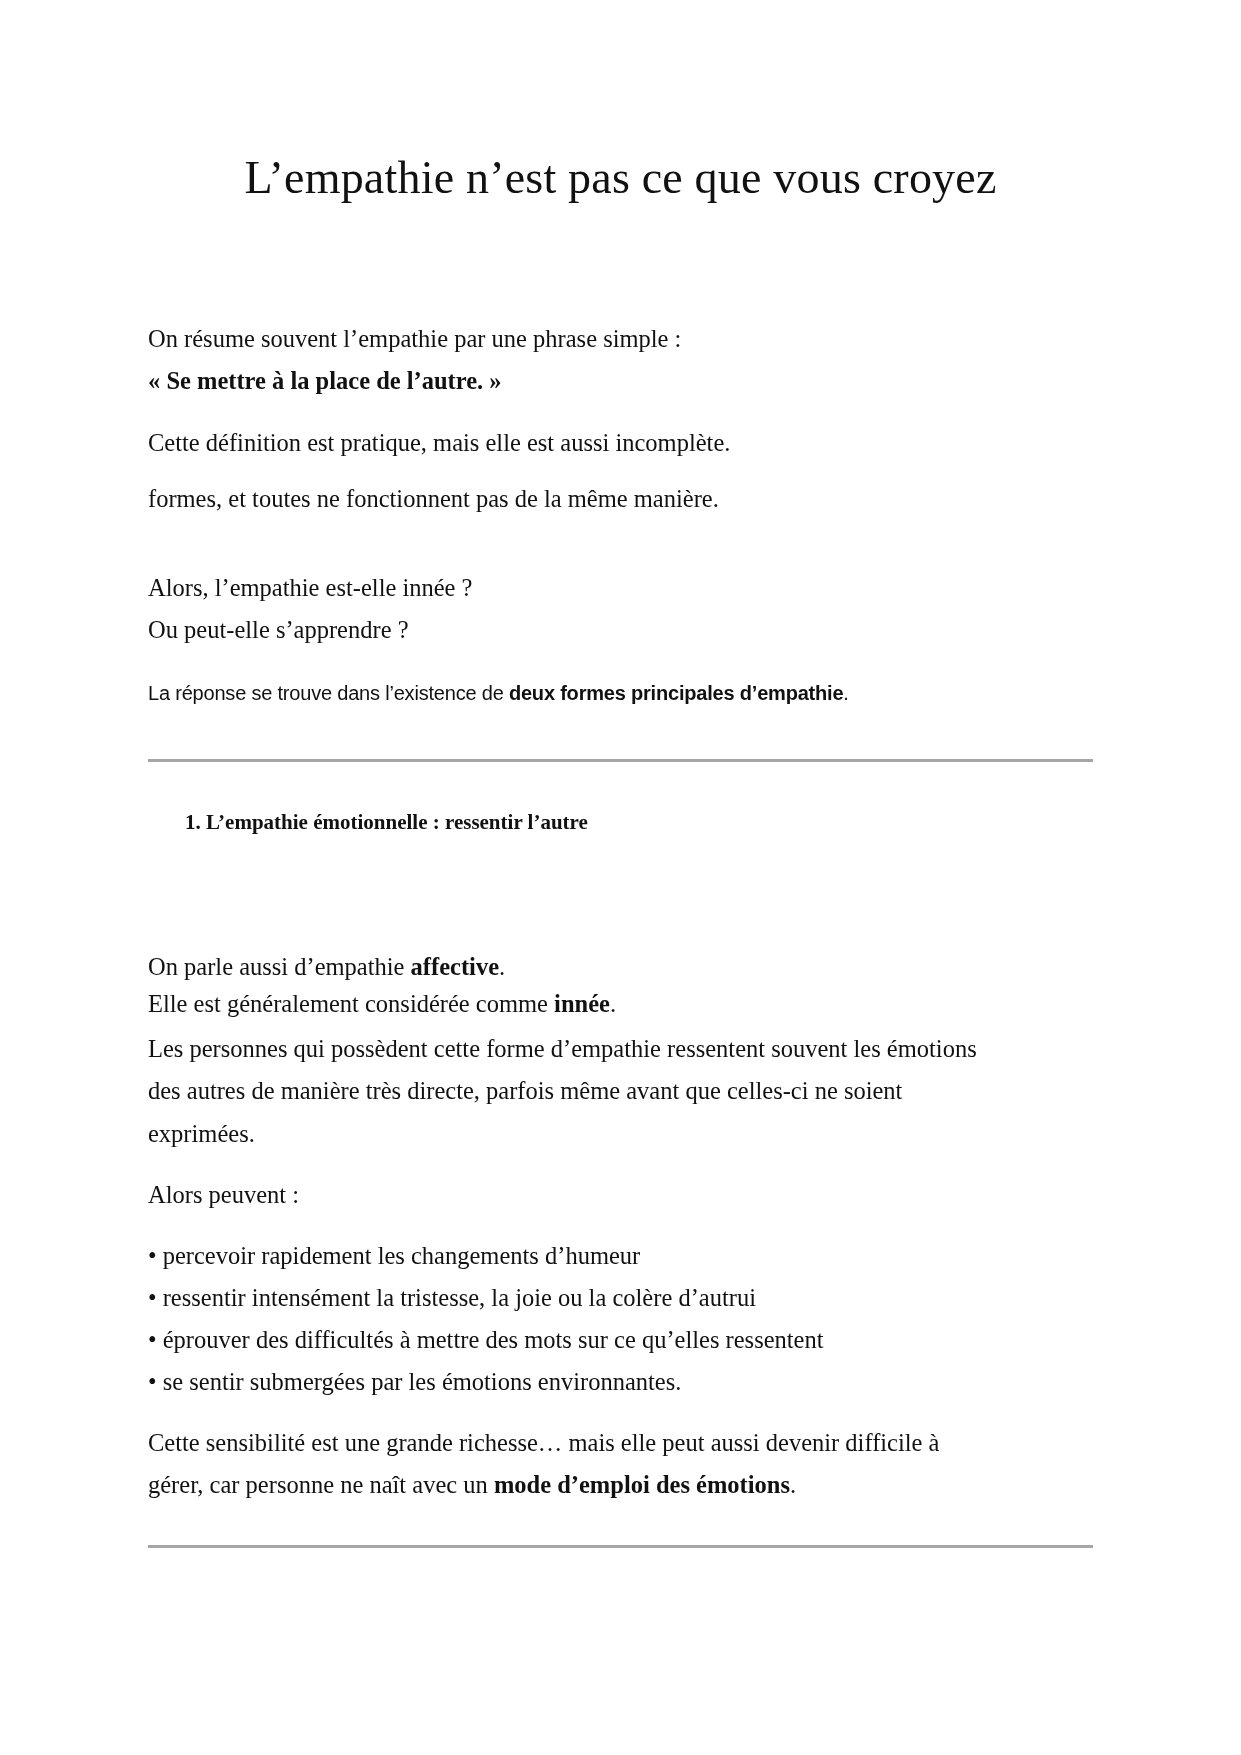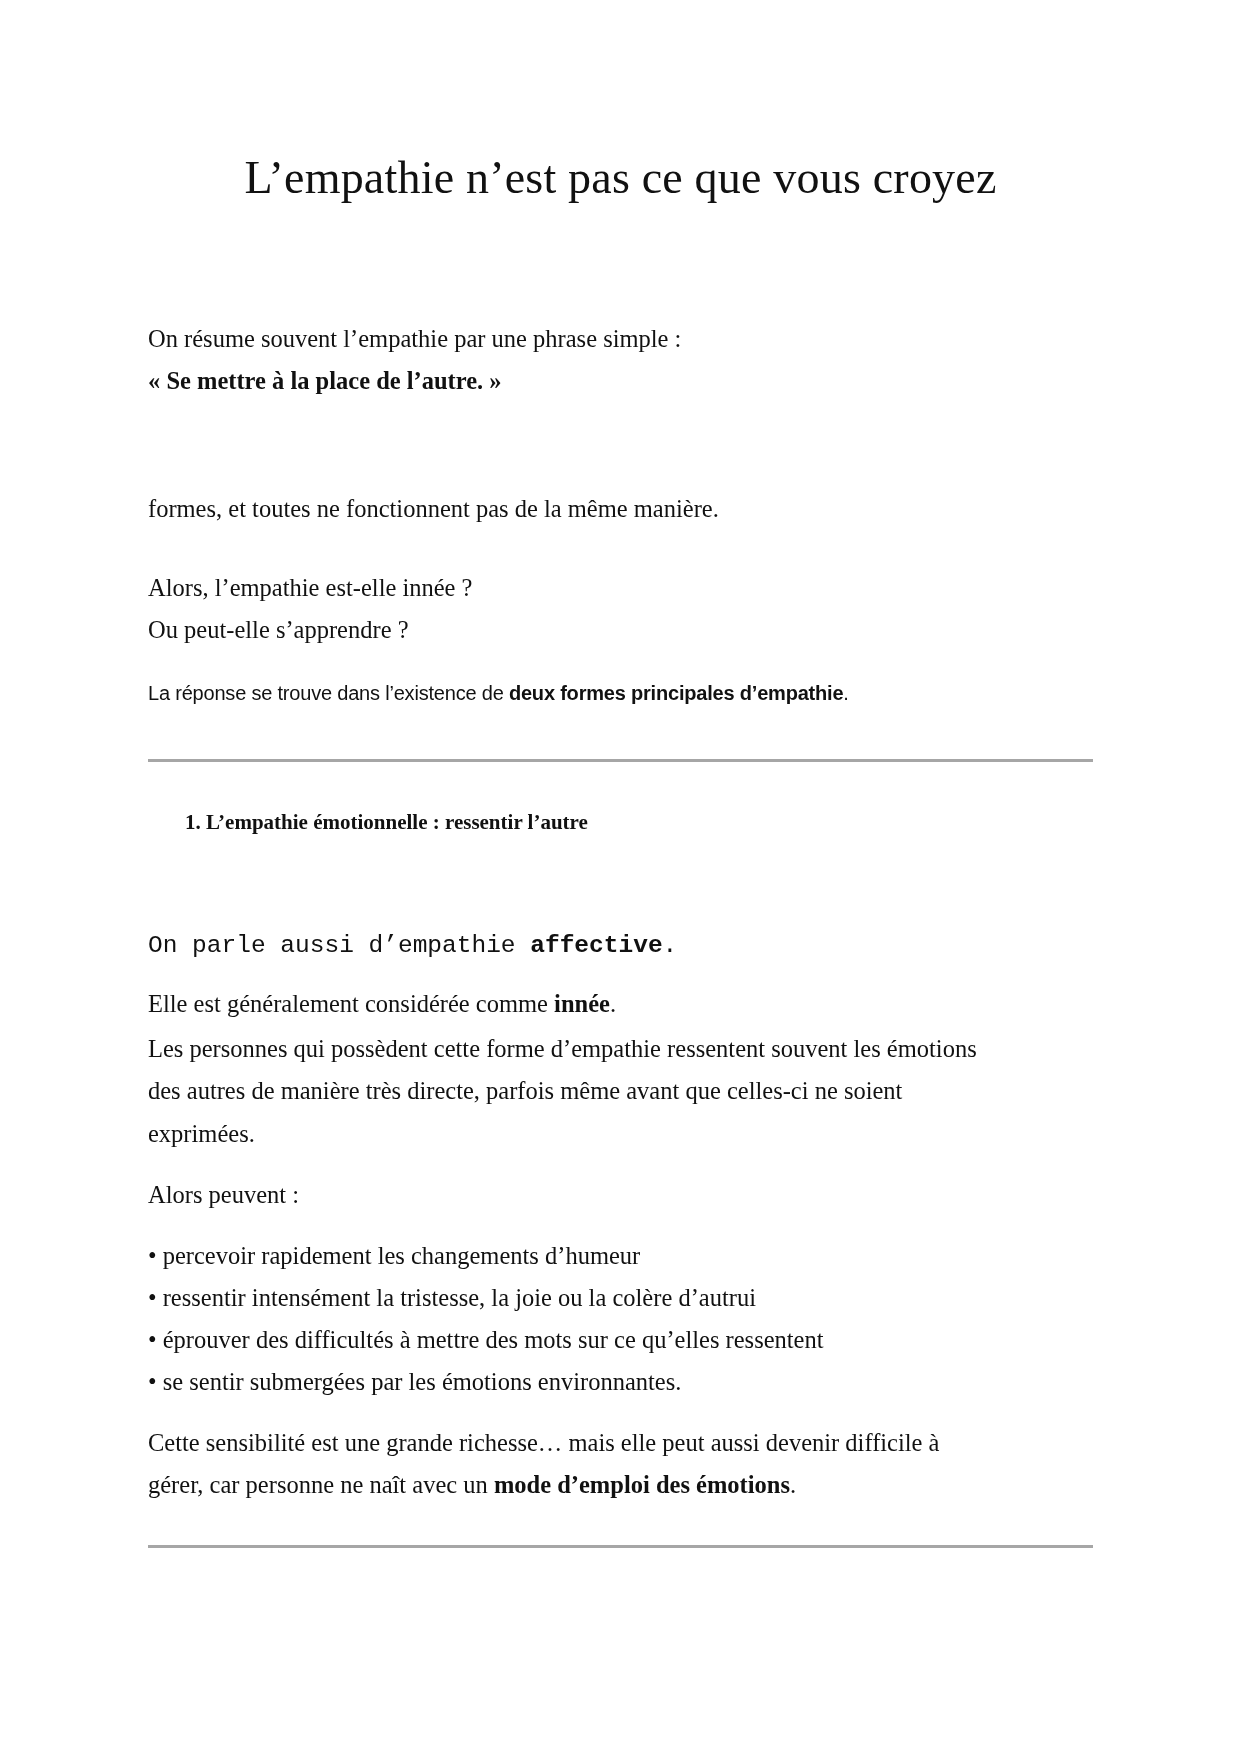--- a/index.html
+++ b/index.html
@@ -71,32 +71,33 @@
 </head>
 <body>
 
 <div class="page">
 
   <h1 class="abs title">L’empathie n’est pas ce que vous croyez</h1>
 
   <div class="abs line" style="top:324px;">On résume souvent l’empathie par une phrase simple :</div>
   <div class="abs line" style="top:366px;"><b>« Se mettre à la place de l’autre. »</b></div>
 
-  <div class="abs line" style="top:494px;">formes, et toutes ne fonctionnent pas de la même manière.</div>
+  <div class="abs line" style="top:428px;">Cette définition est pratique, mais elle est aussi incomplète.</div>
+  <div class="abs line" style="top:484px;">formes, et toutes ne fonctionnent pas de la même manière.</div>
 
   <div class="abs line" style="top:573px;">Alors, l’empathie est-elle innée ?</div>
   <div class="abs line" style="top:615px;">Ou peut-elle s’apprendre ?</div>
 
   <div class="abs line sans" style="top:680px;"><span>La réponse se trouve dans l’existence de </span><b>deux formes principales d’empathie</b><span>.</span></div>
 
   <div class="rule" style="top:759px;"></div>
 
   <h2 class="abs h2">1. L’empathie émotionnelle : ressentir l’autre</h2>
 
-  <div class="abs line" style="top:931px;font-family:Liberation Mono, monospace;"><span>On parle aussi d’empathie </span><b>affective</b><span>.</span></div>
+  <div class="abs line" style="top:952px;"><span>On parle aussi d’empathie </span><b>affective</b><span>.</span></div>
   <div class="abs line" style="top:973px;margin-top:16px;"><span>Elle est généralement considérée comme </span><b>innée</b><span>.</span></div>
 
   <div class="abs line" style="top:1034px;">Les personnes qui possèdent cette forme d’empathie ressentent souvent les émotions</div>
   <div class="abs line" style="top:1076px;">des autres de manière très directe, parfois même avant que celles-ci ne soient</div>
   <div class="abs line" style="top:1119px;">exprimées.</div>
 
   <div class="abs line" style="top:1180px;">Alors peuvent :</div>
 
   <div class="abs line" style="top:1241px;text-align:right;">• percevoir rapidement les changements d’humeur</div>
   <div class="abs line" style="top:1283px;">• ressentir intensément la tristesse, la joie ou la colère d’autrui</div>

